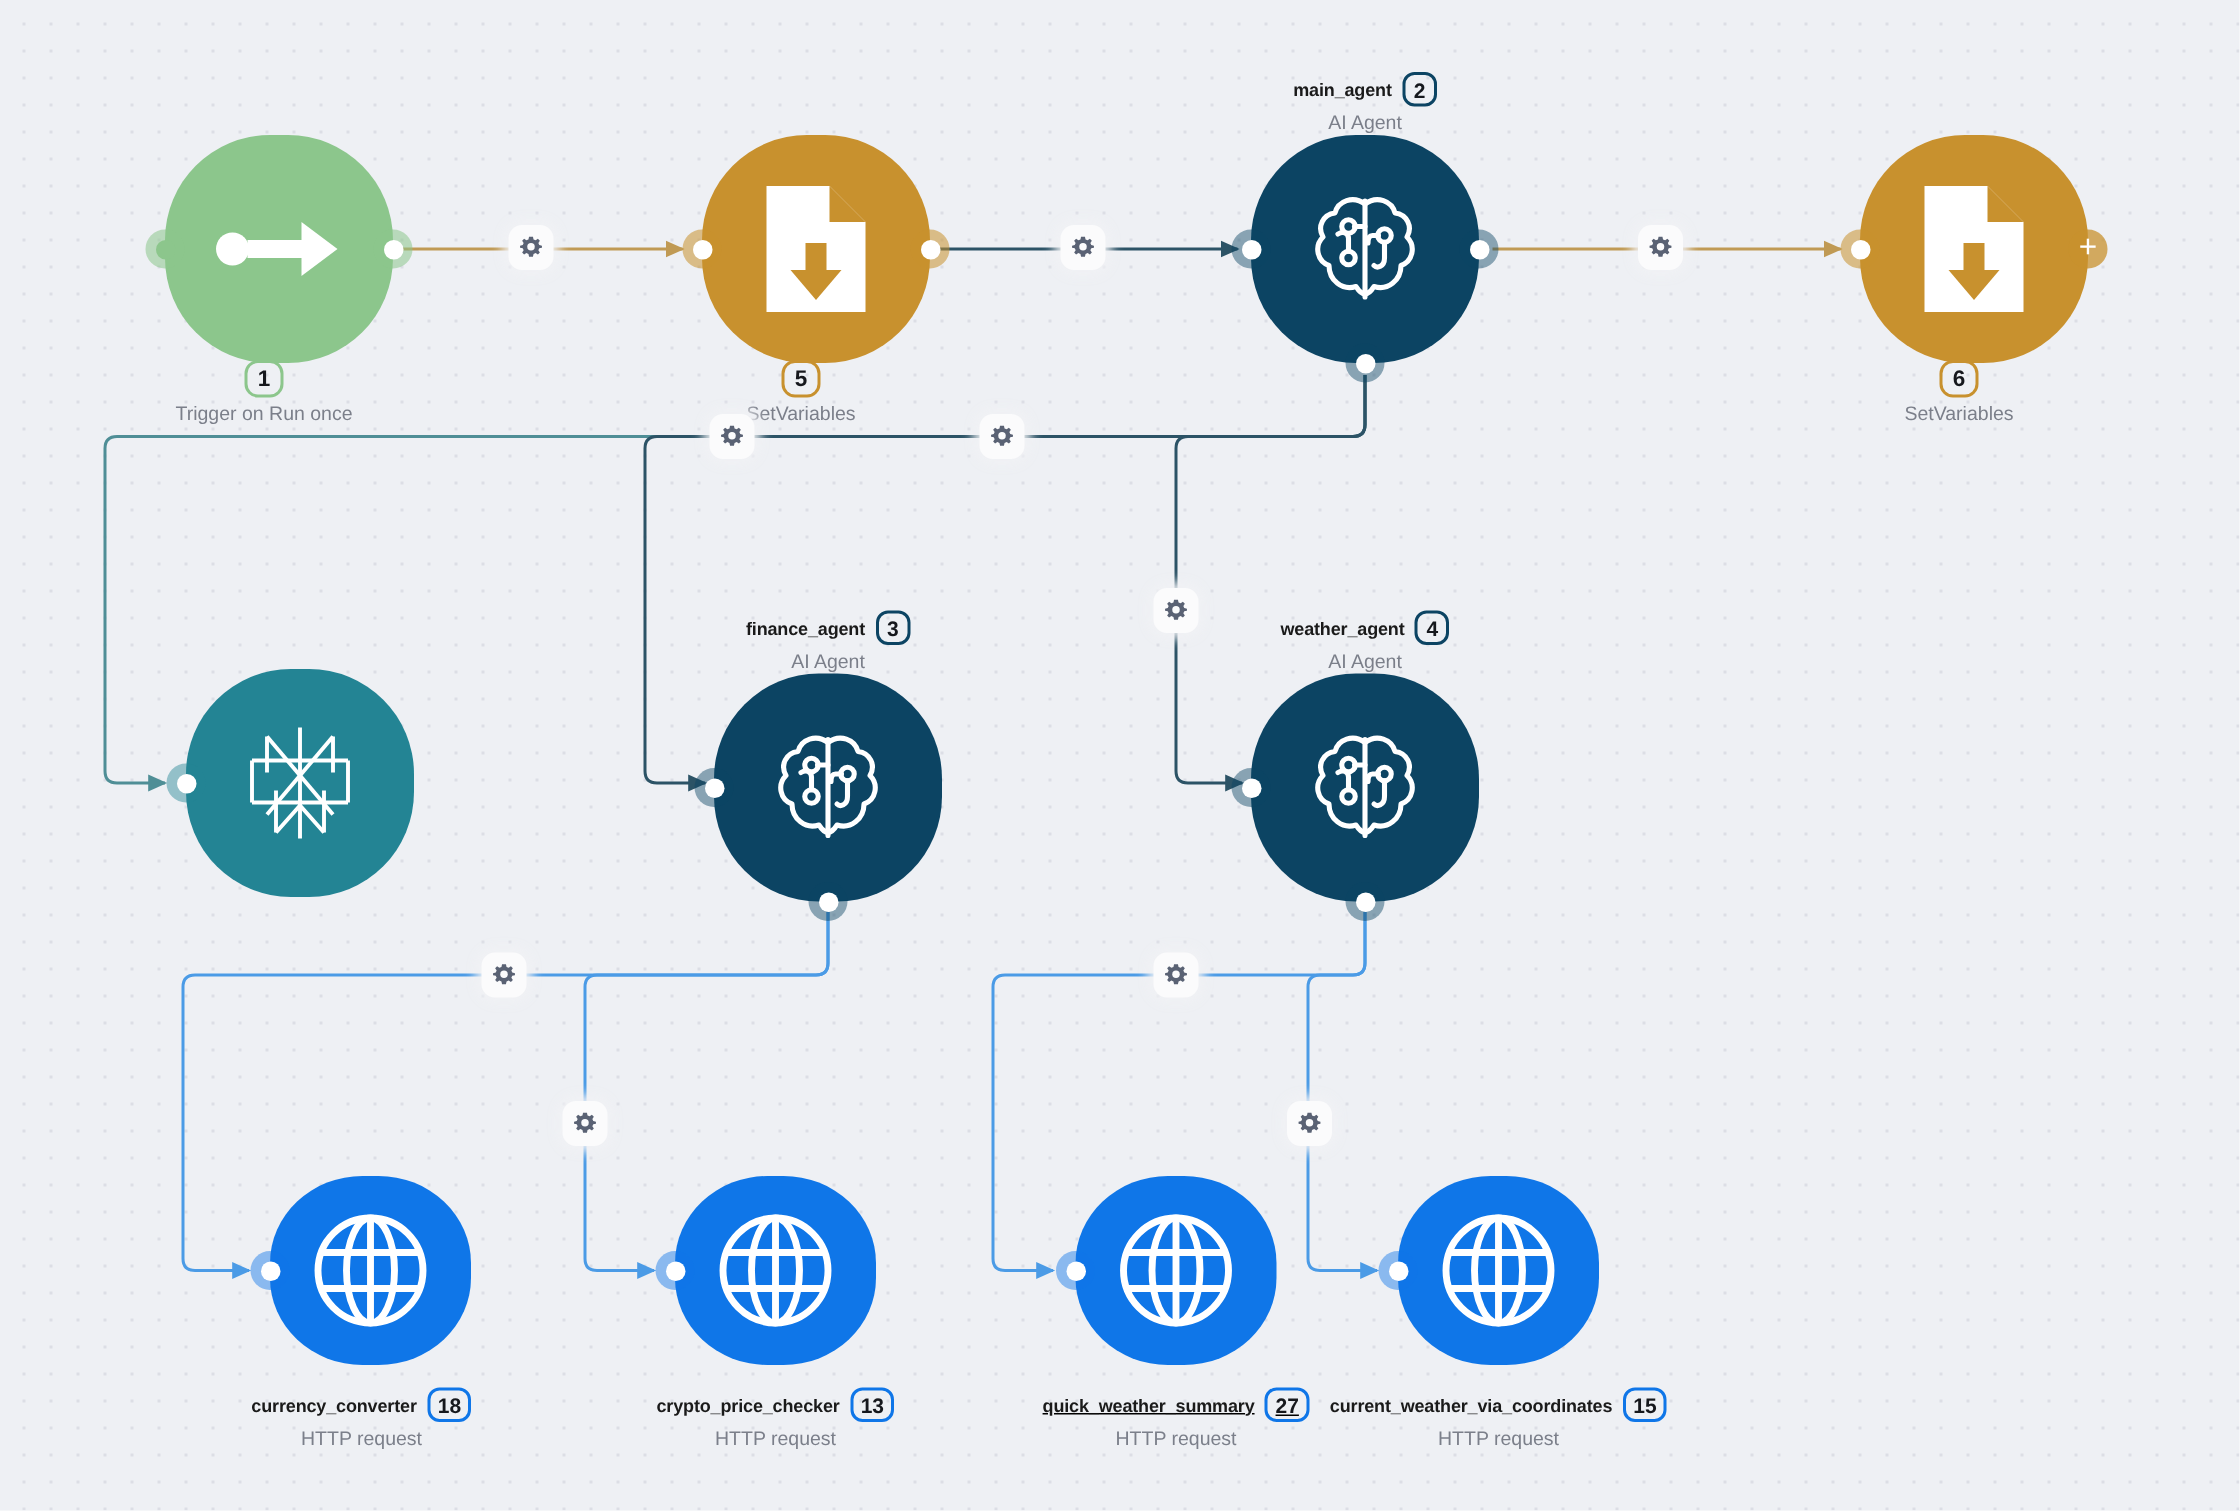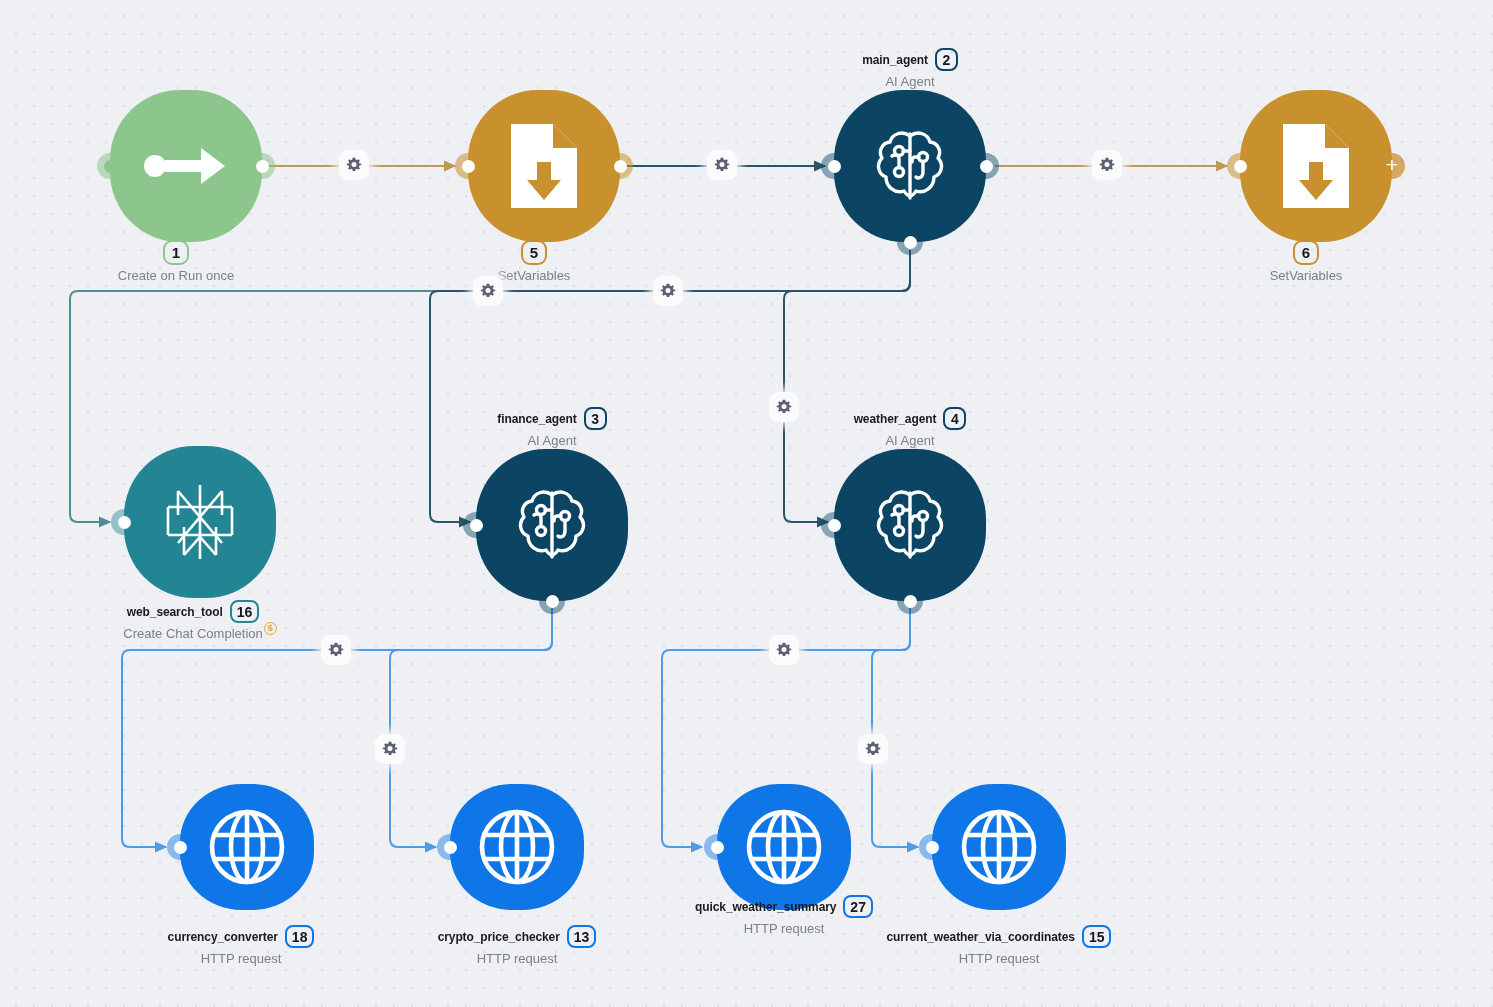--- a/index.html
+++ b/index.html
@@ -160,21 +160,21 @@
         <div class="core" style="background:#8cc68c;"></div>
       </div>
     <div class="port right" style="background:rgba(140,198,140,0.55);">
         <div class="core"></div>
       </div>
   </div>
   <div class="lbl under" style="left:46px; top:240px;">
     <div class="title-row">
       <span class="badge" style="border-color:#8cc68c;">1</span>
     </div>
-    <div class="sub">Create on Run once</div>
+    <div class="sub">Trigger on Run once</div>
   </div>
 
   <div class="node squircle" style="left:468px; top:90px; background:#c8912e;">
     <span>
       <svg width="74" height="88" viewBox="0 0 74 88">
         <path d="M4,2 H46 L70,26 V86 H4 Z" fill="#fff"></path>
         <path d="M46,2 L70,26 H46 Z" fill="#c8912e"></path>
         <rect x="30" y="40" width="14" height="22" fill="#c8912e"></rect>
         <path d="M20,58 L54,58 L37,78 Z" fill="#c8912e"></path>
       </svg>
@@ -263,30 +263,20 @@
         <path d="M6,54 H70"></path>
         <path d="M22,46 L22,74"></path>
         <path d="M54,46 L54,74"></path>
         <path d="M22,74 L38,56 L54,74"></path>
       </svg>
     </span>
     <div class="port left" style="background:rgba(35,132,148,0.45);">
         <div class="core"></div>
       </div>
   </div>
-  <div class="lbl" style="left:68px; top:600px; width:250px;">
-    <div class="title-row">
-      <span class="name">web_search_tool</span>
-      <span class="badge small" style="border-color:#238494;">16</span>
-    </div>
-    <div class="sub">
-      <span>Create Chat Completion</span>
-      <span class="cost-badge">$</span>
-    </div>
-  </div>
 
   <div class="lbl" style="left:432px; top:407px; width:240px;">
     <div class="title-row">
       <span class="name">finance_agent</span>
       <span class="badge small" style="border-color:#0c4463;">3</span>
     </div>
     <div class="sub">AI Agent</div>
   </div>
   <div class="node squircle" style="left:476px; top:449px; background:#0c4463;">
     <span>
@@ -392,21 +382,21 @@
         <ellipse cx="42" cy="42" rx="16" ry="35"></ellipse>
         <path d="M9,30 H75"></path>
           <path d="M9,54 H75"></path>
           <path d="M42,7 V77"></path>
       </svg>
     </span>
     <div class="port left" style="background:rgba(15,118,232,0.45); top:50px;">
         <div class="core"></div>
       </div>
   </div>
-  <div class="lbl under" style="left:654px; top:895px;">
+  <div class="lbl under" style="left:654px; top:925px;text-decoration:underline;">
     <div class="title-row">
       <span class="name">quick_weather_summary</span>
       <span class="badge small" style="border-color:#0f76e8;">27</span>
     </div>
     <div class="sub">HTTP request</div>
   </div>
 
   <div class="node squircle" style="left:932px; top:784px; width:134px; height:126px; background:#0f76e8;">
     <span>
       <svg width="84" height="84" viewBox="0 0 84 84" fill="none" stroke="#fff" stroke-width="4.6">

